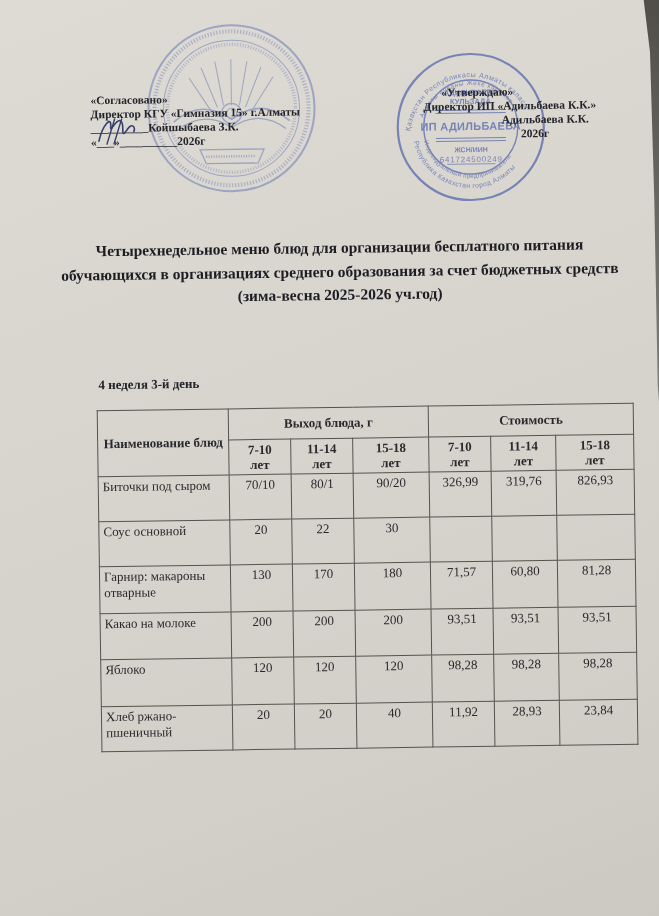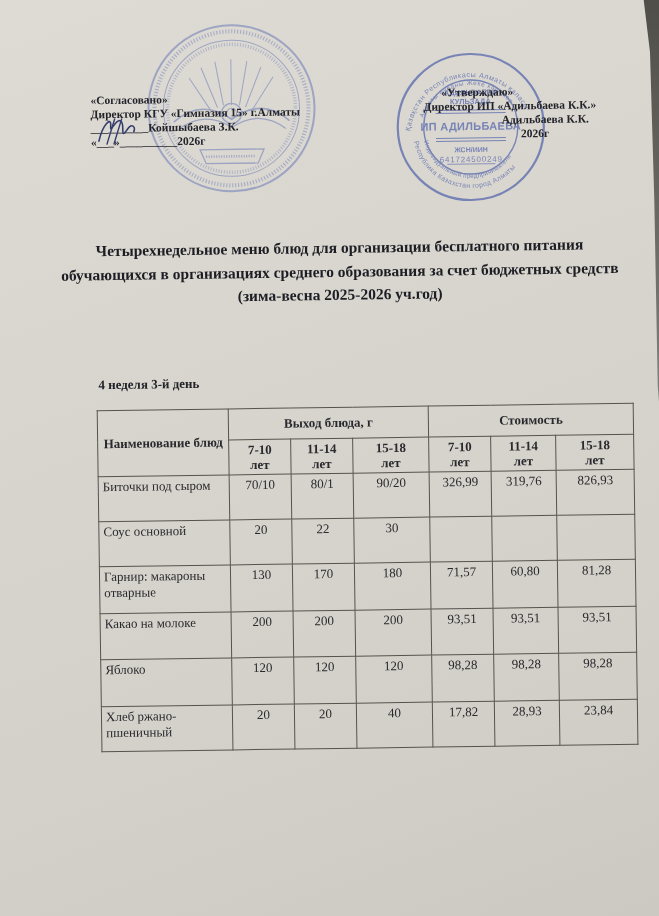--- a/index.html
+++ b/index.html
@@ -207,21 +207,21 @@
             <td class="num">120</td>
             <td class="num">98,28</td>
             <td class="num">98,28</td>
             <td class="num">98,28</td>
           </tr>
           <tr style="height: 45px;">
             <td class="name">Хлеб ржано-пшеничный</td>
             <td class="num">20</td>
             <td class="num">20</td>
             <td class="num">40</td>
-            <td class="num">17,82</td>
+            <td class="num">11,92</td>
             <td class="num">28,93</td>
             <td class="num">23,84</td>
           </tr>
         </tbody>
     </table>
 
   </div>
 </div>
 
 </body></html>

